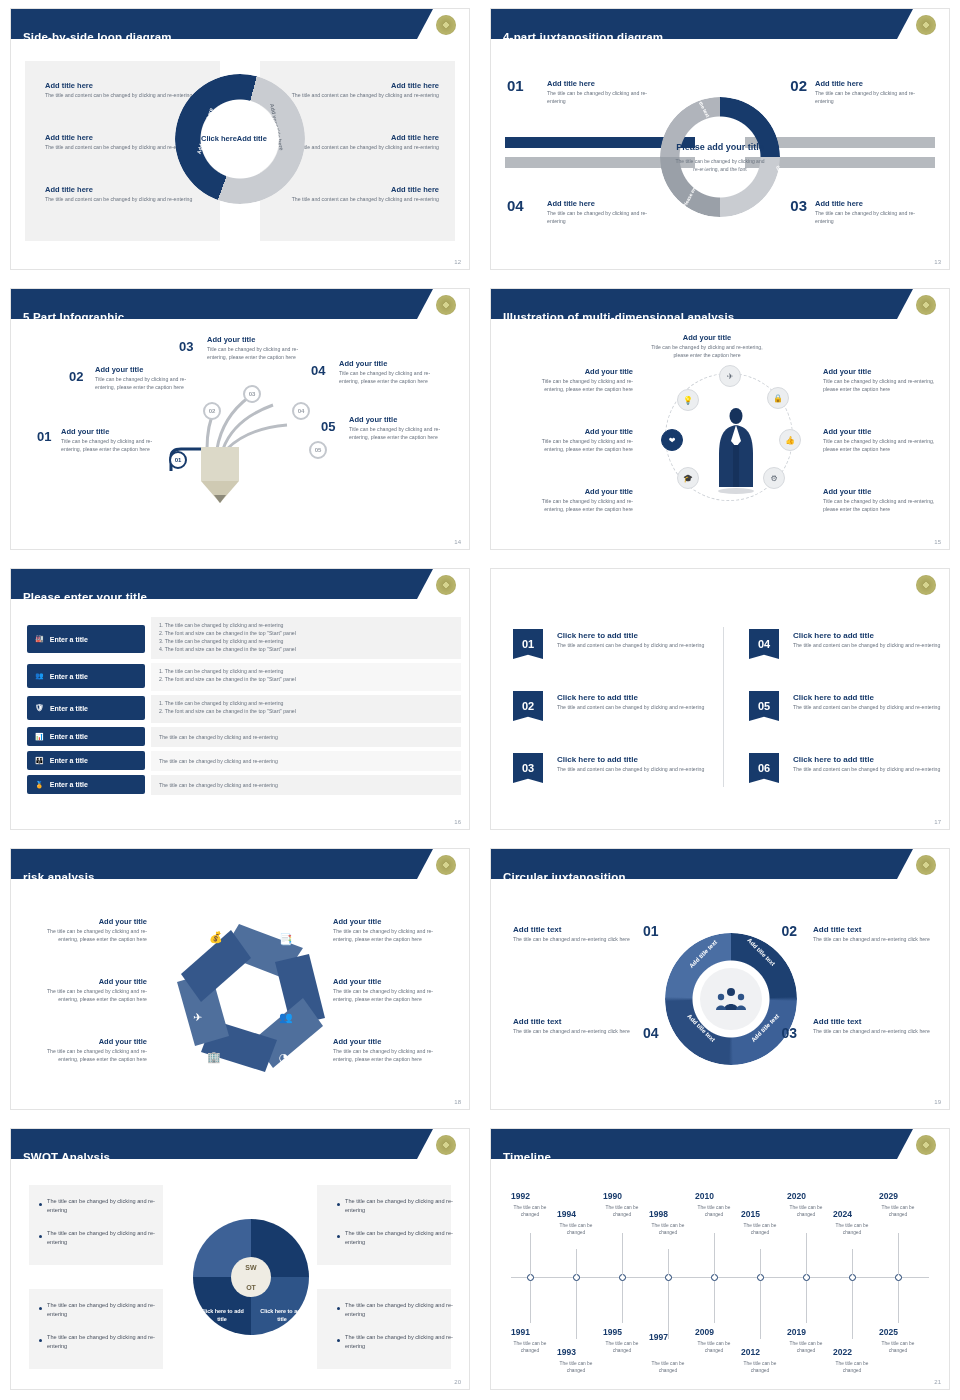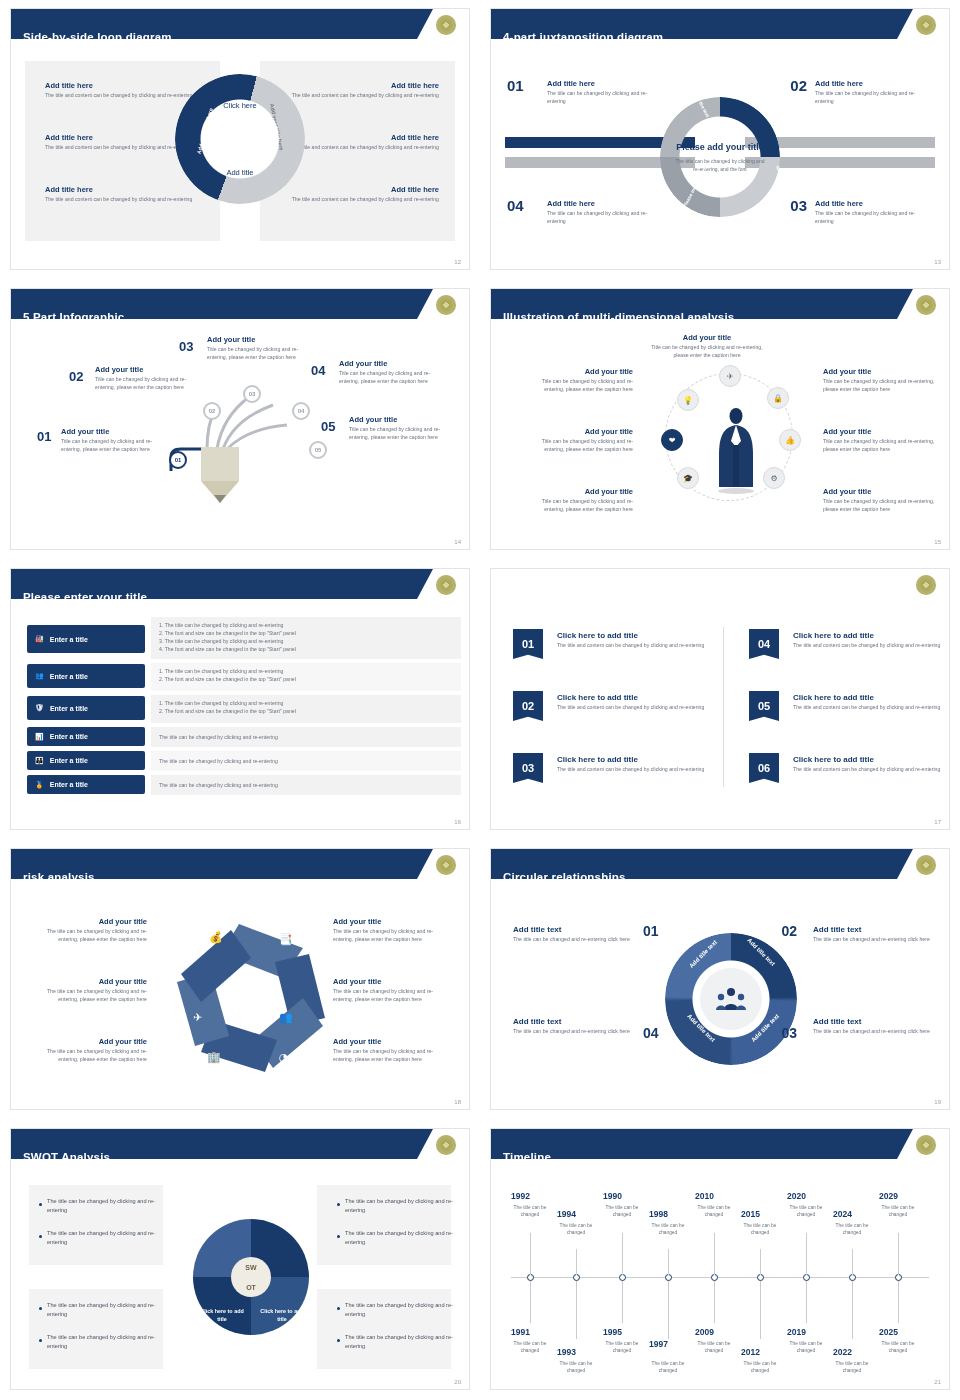--- a/index.html
+++ b/index.html
@@ -66,22 +66,22 @@
   .ring-wrap { position:absolute; left:50%; top:130px; transform:translate(-50%,-50%); width:130px; height:130px; }
   .ring-outer {
     position:absolute; inset:0; border-radius:50%;
     background: conic-gradient(from 200deg, #173a6b 0deg 175deg, #c9ccd1 175deg 360deg);
     -webkit-mask: radial-gradient(circle, transparent 39px, #000 40px);
     mask: radial-gradient(circle, transparent 39px, #000 40px);
   }
   .ring-center {
     position:absolute; left:50%; top:50%; transform:translate(-50%,-50%);
     width:78px; height:78px; border-radius:50%; background:#fff;
-    display:flex; flex-direction:column; align-items:center; justify-content:space-between;
-    font-size:7.5px; font-weight:normal; color:#173a6b; line-height:1.5;
+    display:flex; flex-direction:row; align-items:center; justify-content:flex-start;
+    font-size:7.5px; font-weight:bold; color:#173a6b; line-height:1.5;
   }
   .ring-lbl { position:absolute; font-size:5.4px; font-weight:bold; color:#fff; }
 
   
   .bar { position:absolute; height:11px; }
   .s13-circle {
     position:absolute; left:50%; top:148px; transform:translate(-50%,-50%);
     width:120px; height:120px; border-radius:50%;
     background: conic-gradient(#173a6b 0deg 90deg, #c9ccd1 90deg 180deg, #9aa0a8 180deg 270deg, #b0b4bb 270deg 360deg);
     -webkit-mask: radial-gradient(circle, transparent 40px, #000 41px);
@@ -573,21 +573,21 @@
       </div>
 
       <div class="pg">18</div>
     </div>
   </div>
 
   <div class="slide">
     <div class="canvas">
       <div class="hdr">
         <div class="notch"></div>
-        <div class="title">Circular relationships</div>
+        <div class="title">Circular juxtaposition</div>
       </div>
       <div class="badge"></div>
 
       <div class="s19ring"></div>
       <div class="s19center">
         <svg width="30" height="26" viewBox="0 0 30 26">
           <circle cx="15" cy="6" r="4" fill="#1b3a68"></circle>
           <path d="M8 24 C8 16 22 16 22 24 Z" fill="#1b3a68"></path>
           <circle cx="5" cy="11" r="3.2" fill="#2e5488"></circle>
           <circle cx="25" cy="11" r="3.2" fill="#2e5488"></circle>
@@ -743,21 +743,21 @@
       <div class="tl-desc" style="left:110px; top:212px;">The title can be changed</div>
       <div class="tl-year" style="left:204px; top:198px;">2009</div>
       <div class="tl-desc" style="left:202px; top:212px;">The title can be changed</div>
       <div class="tl-year" style="left:296px; top:198px;">2019</div>
       <div class="tl-desc" style="left:294px; top:212px;">The title can be changed</div>
       <div class="tl-year" style="left:388px; top:198px;">2025</div>
       <div class="tl-desc" style="left:386px; top:212px;">The title can be changed</div>
 
       <div class="tl-year" style="left:66px; top:218px;">1993</div>
       <div class="tl-desc" style="left:64px; top:232px;">The title can be changed</div>
-      <div class="tl-year" style="left:158px; top:210px;">1997</div>
+      <div class="tl-year" style="left:158px; top:203px;">1997</div>
       <div class="tl-desc" style="left:156px; top:232px;">The title can be changed</div>
       <div class="tl-year" style="left:250px; top:218px;">2012</div>
       <div class="tl-desc" style="left:248px; top:232px;">The title can be changed</div>
       <div class="tl-year" style="left:342px; top:218px;">2022</div>
       <div class="tl-desc" style="left:340px; top:232px;">The title can be changed</div>
 
       <div class="pg">21</div>
     </div>
   </div>
 

